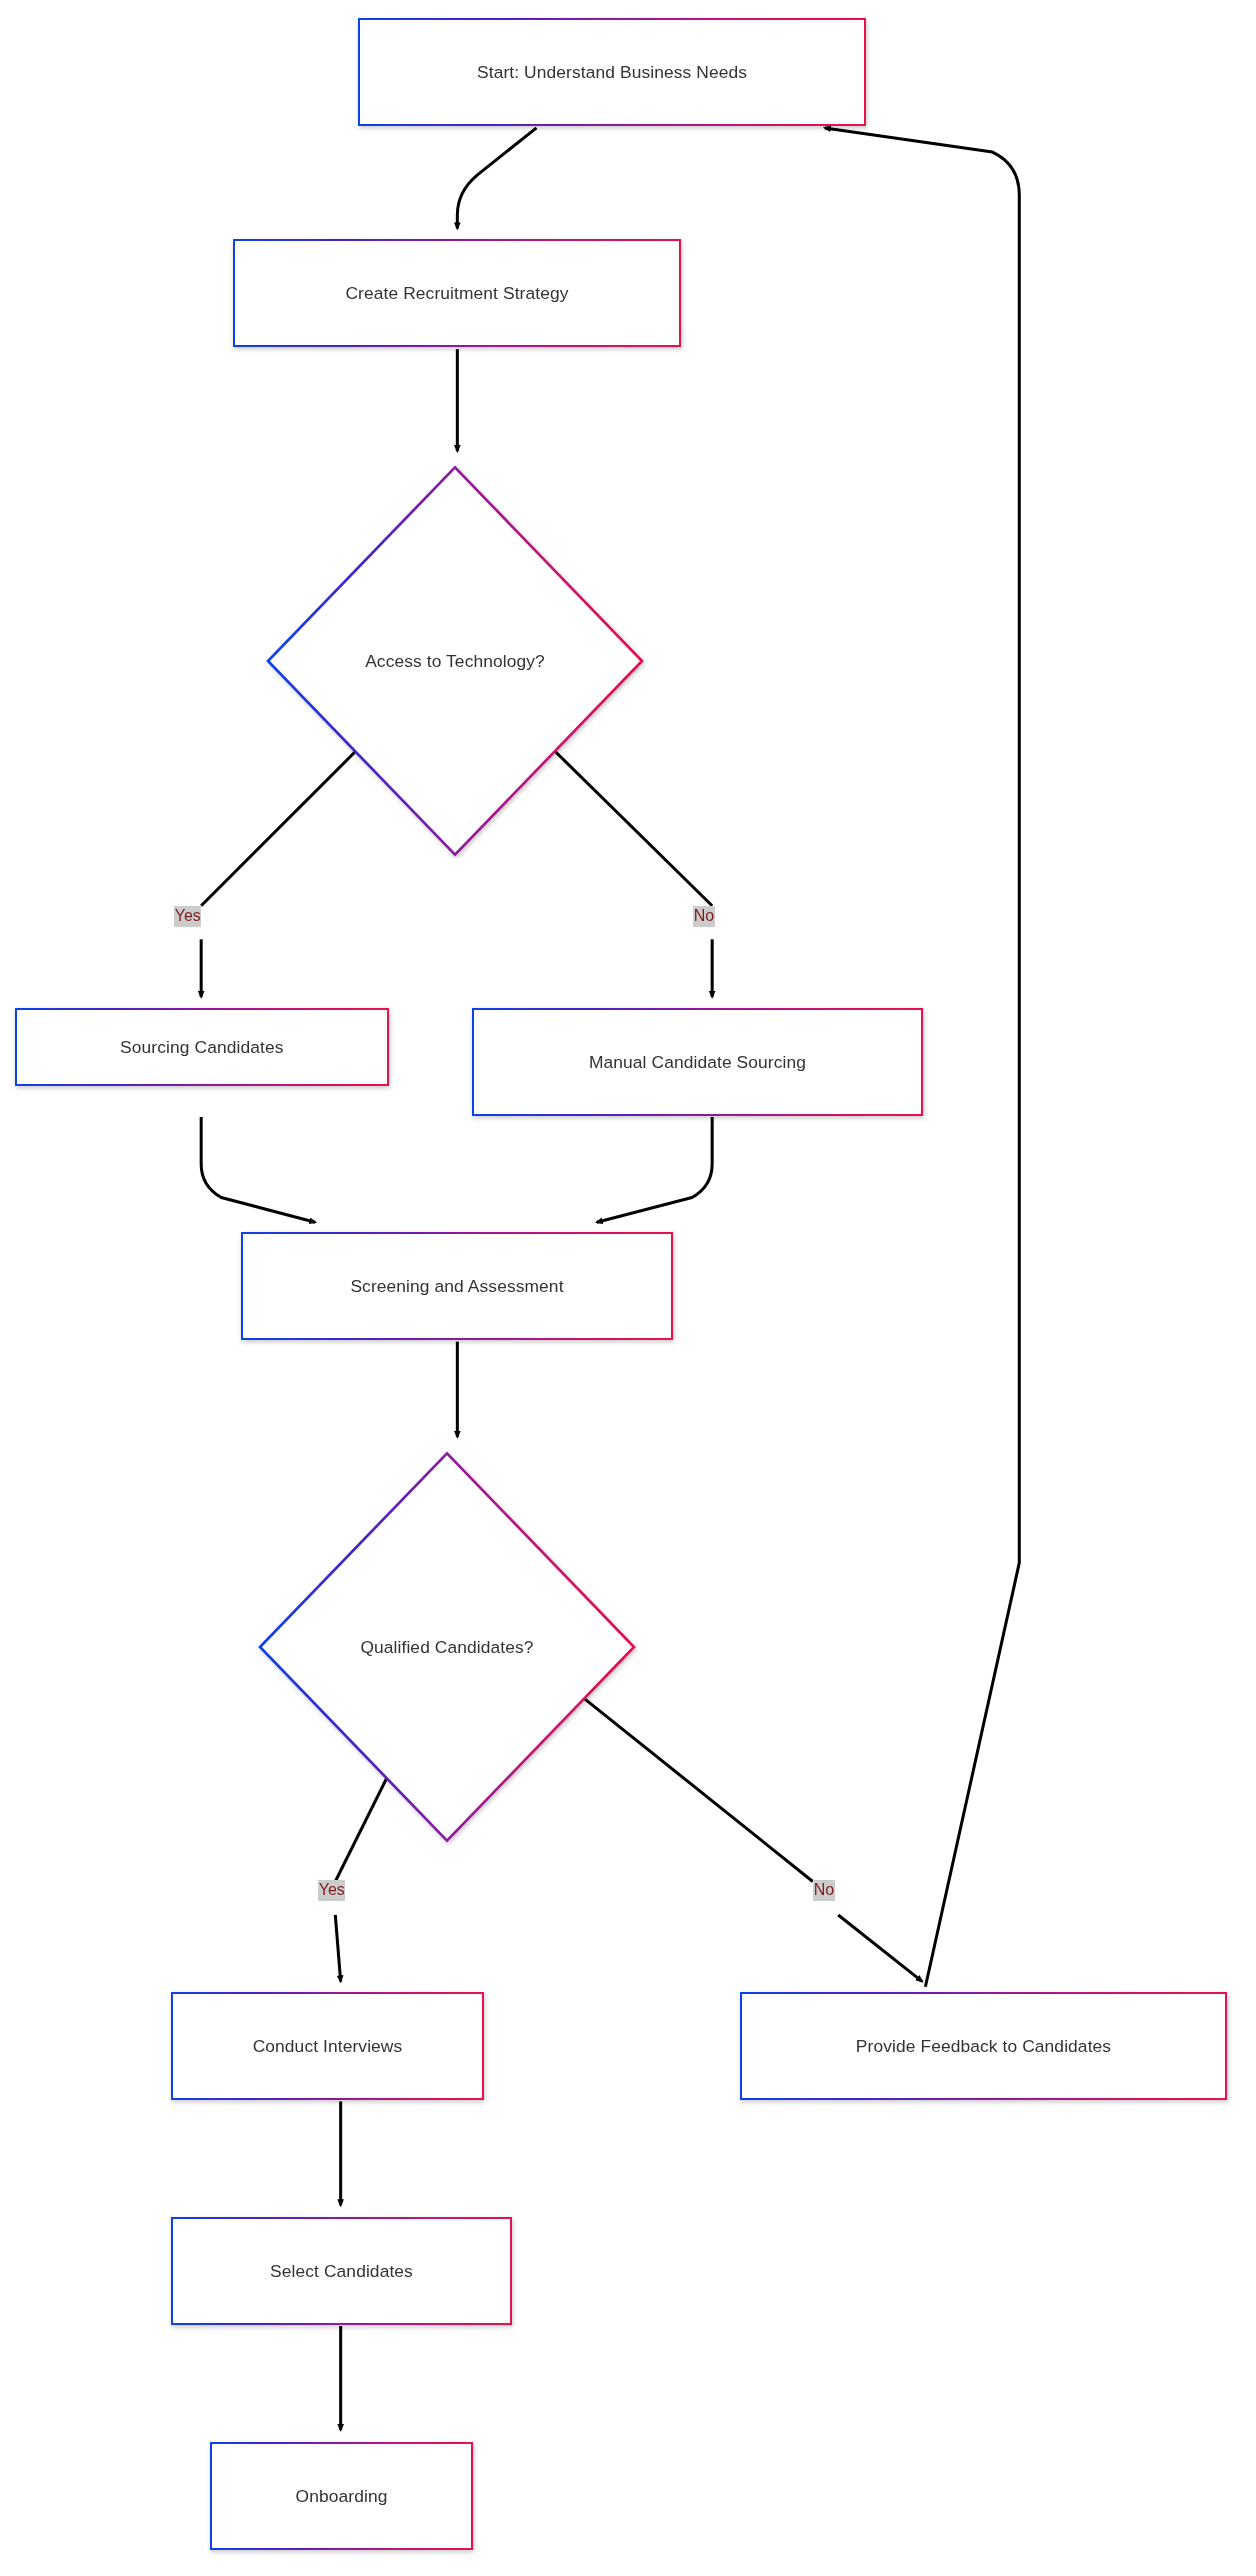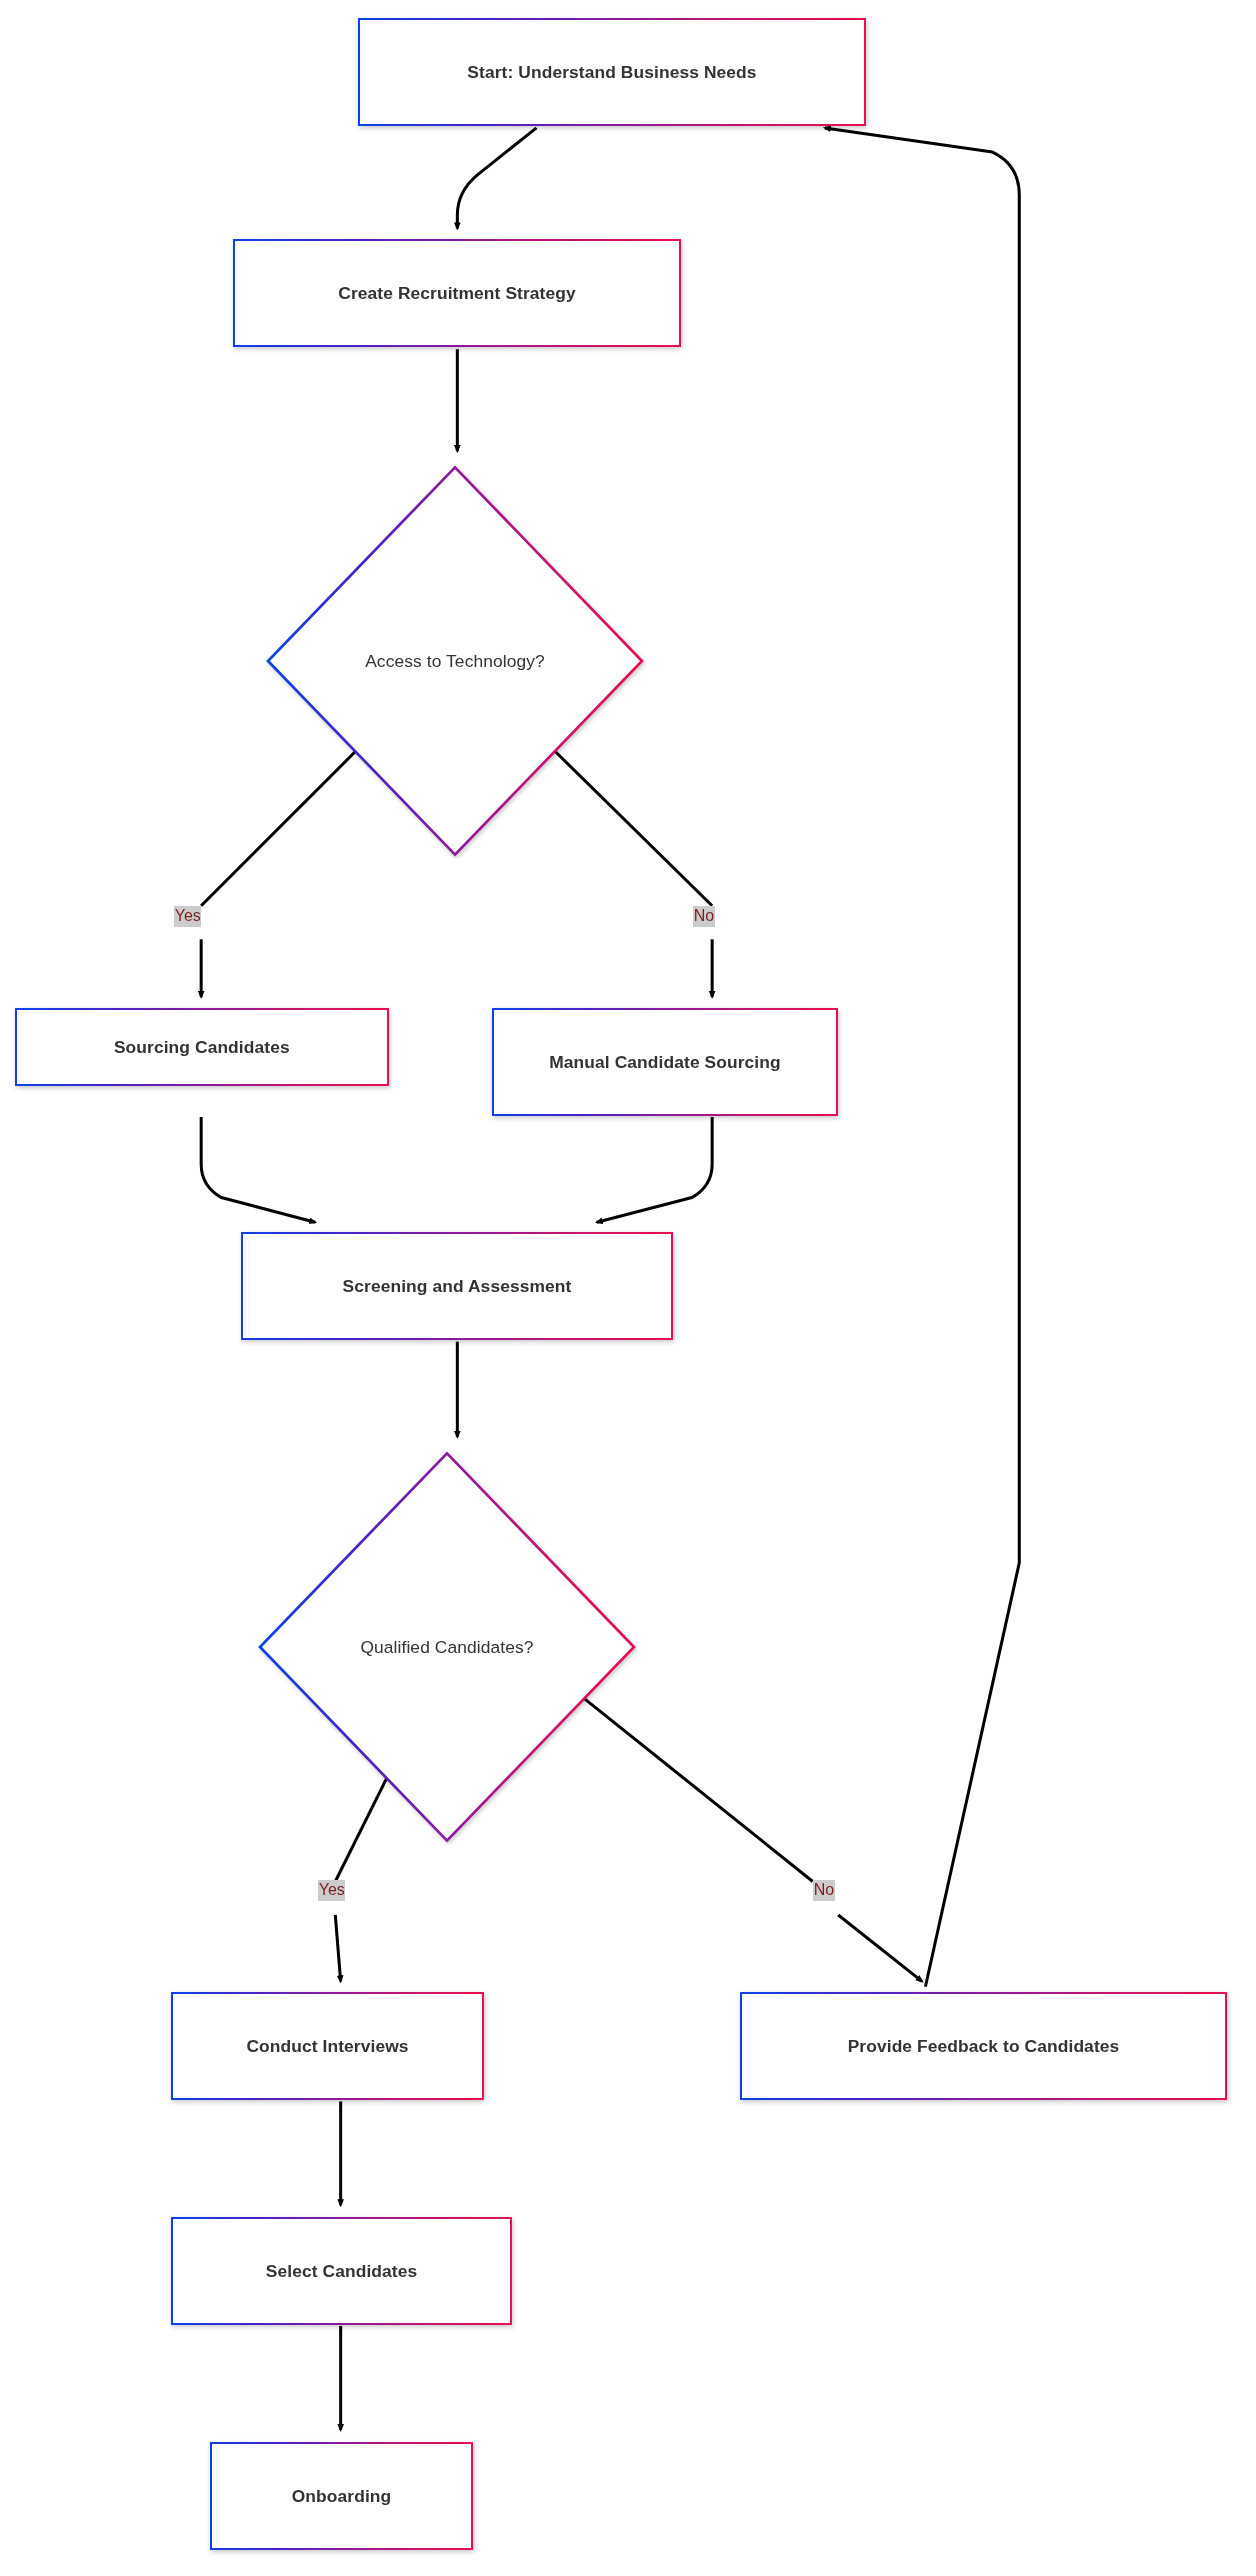--- a/index.html
+++ b/index.html
@@ -46,21 +46,20 @@
   }
   .node.process > .inner {
     width: 100%;
     height: 100%;
     background: #ffffff;
     display: flex;
     align-items: center;
     justify-content: center;
     box-sizing: border-box;
     padding: 0 13px;
-    font-weight: bold;
   }
   .node.decision {
     background: transparent;
     filter: none;
   }
   .node.decision .diamond-svg {
     position: absolute;
     left: 0;
     top: 0;
   }
@@ -155,21 +154,21 @@
     </svg>
     <span class="dlabel">Access to Technology?</span>
   </div>
 
   <div class="node process" style="left:14.8px; top:1008px; width:374px; height:78px;">
     <div class="inner">
         <span>Sourcing Candidates</span>
       </div>
   </div>
 
-  <div class="node process" style="left:492px; top:1008px; width:346px; height:108px;">
+  <div class="node process" style="left:472px; top:1008px; width:451px; height:108px;">
     <div class="inner">
         <span>Manual Candidate Sourcing</span>
       </div>
   </div>
 
   <div class="node process" style="left:241px; top:1232px; width:432px; height:108px;">
     <div class="inner">
         <span>Screening and Assessment</span>
       </div>
   </div>

